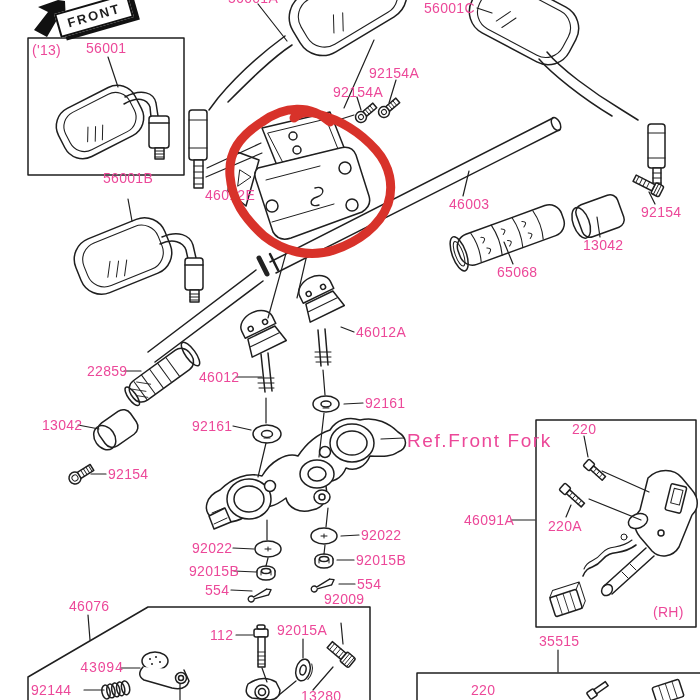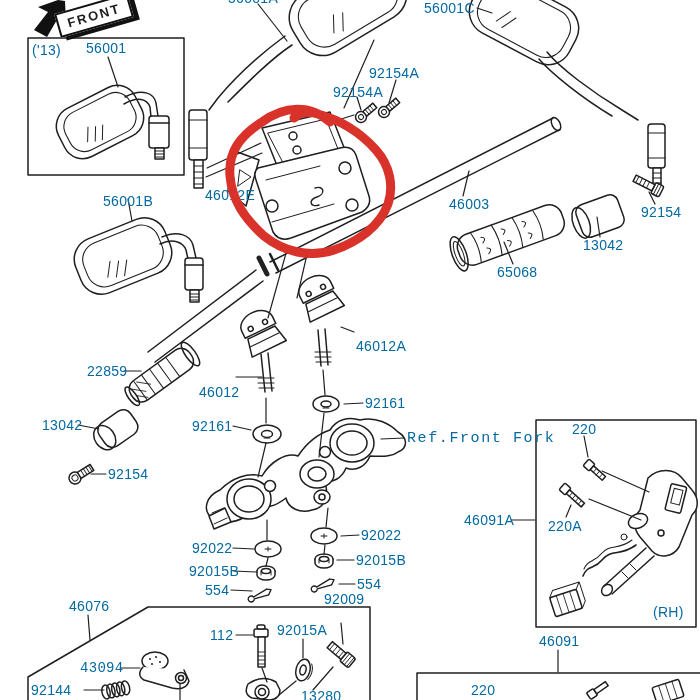--- a/index.html
+++ b/index.html
@@ -1,20 +1,20 @@
 <!DOCTYPE html>
 <html><head>
 <meta charset="utf-8">
 <style>
   html,body{margin:0;padding:0;background:#fff;}
   .stage{position:relative;width:700px;height:700px;background:#fff;overflow:hidden;
          font-family:"Liberation Sans",sans-serif;color:#1d1d1d;}
   .stage svg{position:absolute;left:0;top:0;}
-  .lbl{position:absolute;font-size:14px;line-height:1;letter-spacing:.3px;white-space:nowrap;color:#0369a1;}
-  .ref{letter-spacing:1.6px;font-size:15px;font-family:Liberation Mono, monospace;}
+  .lbl{position:absolute;font-size:14px;line-height:1;letter-spacing:.3px;white-space:nowrap;color:#ec4899;}
+  .ref{letter-spacing:1.6px;font-size:19px;}
   .front-box{position:absolute;left:56px;top:3px;width:62px;padding:3px 5px;background:#fff;
     border:2.5px solid #111;box-shadow:5px 4px 0 #111;transform:rotate(-16deg);
     font-size:13px;font-weight:bold;letter-spacing:2px;text-align:center;}
   #overlay{pointer-events:none;}
 </style>
 </head>
 <body>
 
 <div class="stage">
 
@@ -382,52 +382,52 @@
   </svg>
 
   <div class="front-box"><span>FRONT</span></div>
 
   <div class="lbl" style="left:32px;top:43px;">('13)</div>
   <div class="lbl" style="left:86px;top:41px;text-align:center;">56001</div>
   <div class="lbl" style="left:228px;top:-9px;">56001A</div>
   <div class="lbl" style="left:424px;top:1px;">56001C</div>
   <div class="lbl" style="left:333px;top:85px;">92154A</div>
   <div class="lbl" style="left:369px;top:66px;">92154A</div>
-  <div class="lbl" style="left:103px;top:194px;">56001B</div>
+  <div class="lbl" style="left:103px;top:171px;">56001B</div>
   <div class="lbl" style="left:205px;top:188px;">46012E</div>
   <div class="lbl" style="left:449px;top:197px;">46003</div>
   <div class="lbl" style="left:497px;top:265px;">65068</div>
   <div class="lbl" style="left:583px;top:238px;">13042</div>
   <div class="lbl" style="left:641px;top:205px;">92154</div>
   <div class="lbl" style="left:87px;top:364px;">22859</div>
   <div class="lbl" style="left:42px;top:418px;">13042</div>
   <div class="lbl" style="left:108px;top:467px;">92154</div>
-  <div class="lbl" style="left:199px;top:370px;margin-top:15px;">46012</div>
-  <div class="lbl" style="left:356px;top:325px;margin-top:14px;">46012A</div>
+  <div class="lbl" style="left:199px;top:370px;">46012</div>
+  <div class="lbl" style="left:356px;top:325px;">46012A</div>
   <div class="lbl" style="left:192px;top:419px;">92161</div>
   <div class="lbl" style="left:365px;top:396px;">92161</div>
   <div class="lbl ref" style="left:407px;top:431px;">Ref.Front Fork</div>
   <div class="lbl" style="left:192px;top:541px;">92022</div>
   <div class="lbl" style="left:361px;top:528px;">92022</div>
   <div class="lbl" style="left:189px;top:564px;">92015B</div>
   <div class="lbl" style="left:356px;top:553px;">92015B</div>
   <div class="lbl" style="left:205px;top:583px;">554</div>
   <div class="lbl" style="left:357px;top:577px;">554</div>
   <div class="lbl" style="left:69px;top:599px;text-align:right;">46076</div>
   <div class="lbl" style="left:80px;top:661px;font-family:Liberation Mono, monospace;">43094</div>
   <div class="lbl" style="left:31px;top:683px;">92144</div>
   <div class="lbl" style="left:210px;top:628px;">112</div>
   <div class="lbl" style="left:277px;top:623px;">92015A</div>
   <div class="lbl" style="left:324px;top:592px;">92009</div>
   <div class="lbl" style="left:301px;top:689px;">13280</div>
   <div class="lbl" style="left:464px;top:513px;">46091A</div>
   <div class="lbl" style="left:572px;top:422px;">220</div>
   <div class="lbl" style="left:548px;top:519px;">220A</div>
   <div class="lbl" style="left:653px;top:605px;">(RH)</div>
-  <div class="lbl" style="left:539px;top:634px;">46091</div>
+  <div class="lbl" style="left:539px;top:634px;">35515</div>
   <div class="lbl" style="left:471px;top:683px;">220</div>
 
   <svg id="overlay" width="700" height="700" viewBox="0 0 700 700">
     <path id="red-highlight" d="M330,122 C310,104 284,106 262,122 C240,136 228,152 230,176 C232,200 244,218 264,236
              C284,252 310,258 334,250 C358,242 380,226 388,204 C394,186 390,166 376,150
              C360,132 340,120 318,114 C308,111 300,112 294,118" fill="none" stroke="#d8322a" stroke-width="9" stroke-linecap="round"></path>
   </svg>
 </div>
 
 </body></html>

